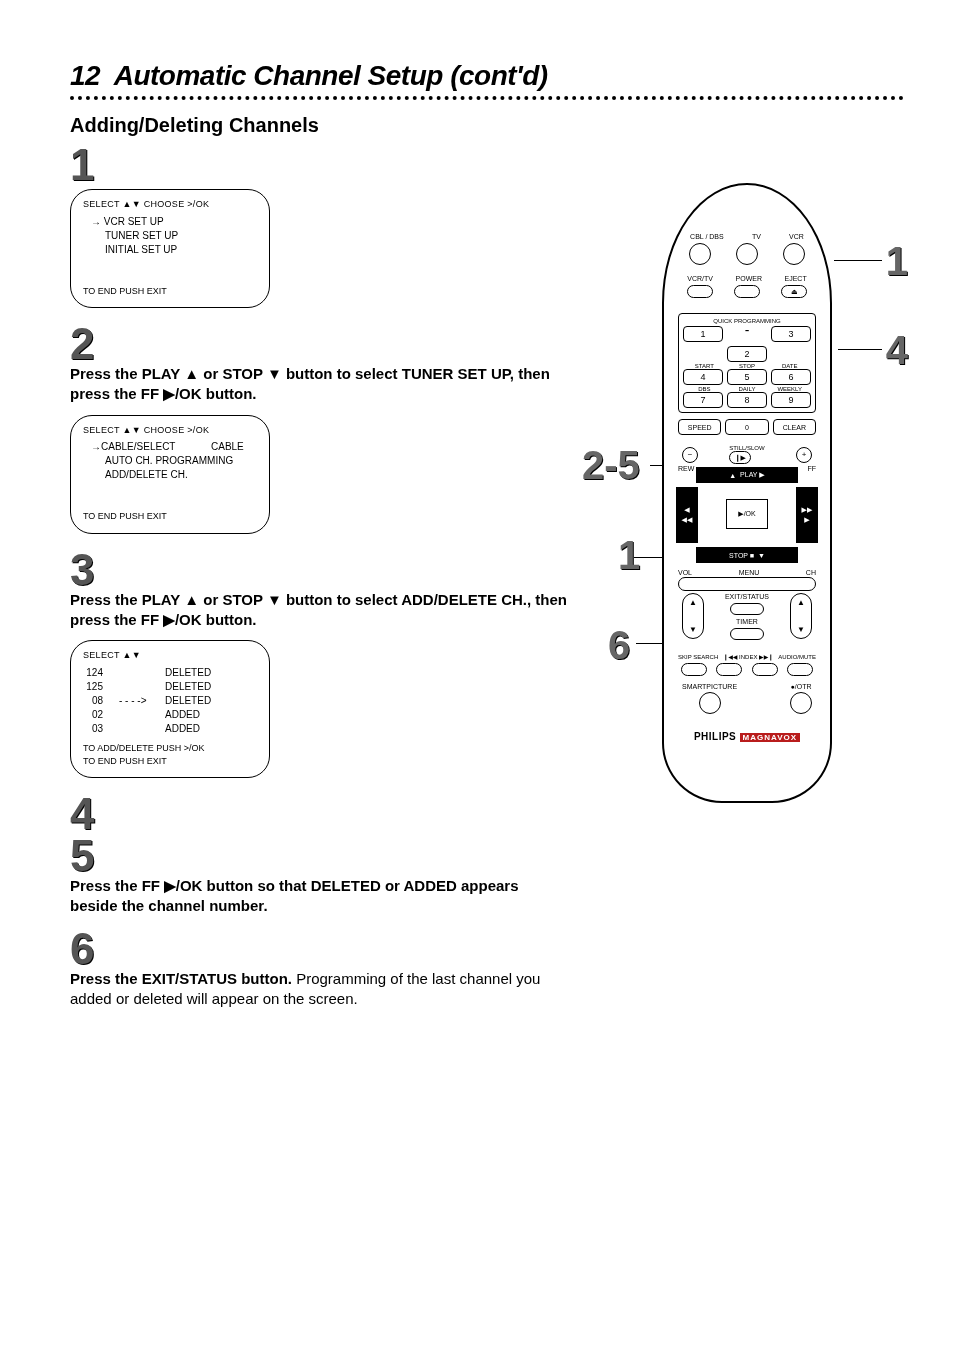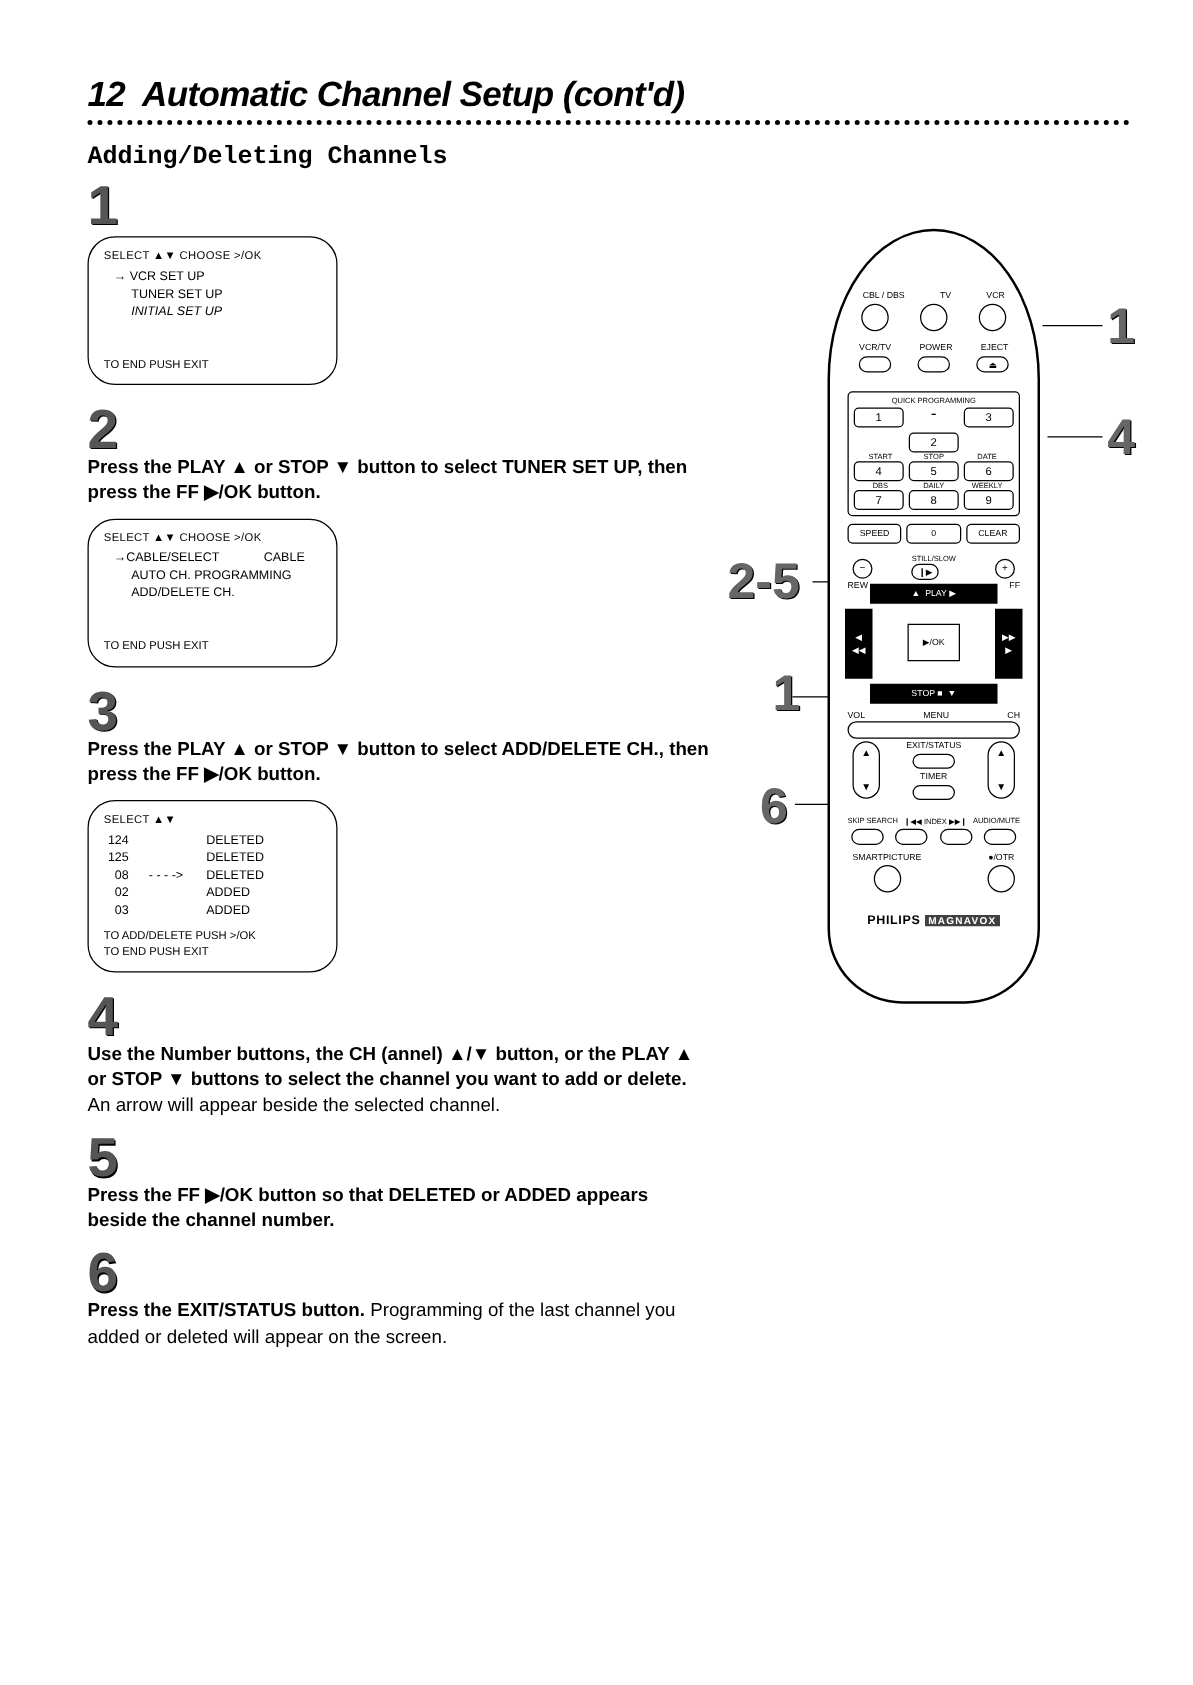--- a/index.html
+++ b/index.html
@@ -19,21 +19,21 @@
     font-size: 28px;
     letter-spacing: -0.5px;
     margin-bottom: 4px;
   }
   .dotted-rule {
     border-top: 4px dotted #000;
     width: 100%;
     margin-bottom: 14px;
   }
   .subtitle {
-    font-family: Liberation Mono, monospace;
+    font-family: Liberation Sans, sans-serif;
     font-weight: bold;
     font-size: 20px;
     margin-bottom: 6px;
   }
   .content-row {
     display: flex;
     gap: 20px;
     align-items: flex-start;
   }
   .steps-col {
@@ -172,42 +172,42 @@
     padding:4px 0; font-size:8px;
   }
   .mid-btns { display:flex; flex-direction:column; align-items:center; gap:3px; font-size:7px;}
   .mid-btns .ob { width:34px; height:12px; border:1px solid #000; border-radius:6px;}
   .skip-row { position:absolute; top:468px; left:14px; right:14px; display:flex; justify-content:space-between; align-items:center; font-size:6px;}
   .bottom-row { position:absolute; top:498px; left:18px; right:18px; display:flex; justify-content:space-between; align-items:center;}
   .brand {
     position:absolute; top:546px; left:0; right:0;
     text-align:center; font-family:Arial,sans-serif; font-weight:bold; font-size:10px; letter-spacing:.5px;
   }
-  .brand .mg { background:#404040; color:#fff; padding:0 3px; font-size:8px; letter-spacing:1px;}
+  .brand .mg { background:#b91c1c; color:#fff; padding:0 3px; font-size:8px; letter-spacing:1px;}
 </style>
 </head>
 <body>
 
 <div class="page-title">
   <span style="font-style:italic;">12</span>&nbsp;
   <span>Automatic Channel Setup (cont'd)</span>
 </div>
 <div class="dotted-rule"></div>
 <div class="subtitle">Adding/Deleting Channels</div>
 
 <div class="content-row">
   <div class="steps-col">
 
     <div class="bignum">1</div>
     <div class="osd">
       <div class="osd-head">SELECT ▲▼          CHOOSE &gt;/OK</div>
       <div class="osd-body">
         <div class="arrow">VCR SET UP</div>
         <div style="padding-left:14px;">TUNER SET UP</div>
-        <div style="padding-left:14px;font-style:italic;">INITIAL SET UP</div>
+        <div style="padding-left:14px;">INITIAL SET UP</div>
         <div style="height:22px;"></div>
       </div>
       <div class="osd-foot">TO END PUSH EXIT</div>
     </div>
 
     <div class="bignum">2</div>
     <div class="step-text"><b>Press the PLAY ▲ or STOP ▼ button to select TUNER SET UP, then press the FF ▶/OK button.</b></div>
     <div class="osd">
       <div class="osd-head">SELECT ▲▼          CHOOSE &gt;/OK</div>
       <div class="osd-body">
@@ -251,21 +251,20 @@
             <span class="cnum">03</span>
             <span class="mid"></span>
             <span class="stat">ADDED</span>
           </div>
       </div>
       <div class="osd-foot">TO ADD/DELETE  PUSH &gt;/OK</div>
       <div class="osd-foot">TO END PUSH EXIT</div>
     </div>
 
     <div class="bignum">4</div>
-    <div class="step-text"><b>Use the Number buttons, the CH (annel) ▲/▼ button, or the PLAY ▲ or STOP ▼ buttons to select the channel you want to add or delete.</b><span> An arrow will appear beside the selected channel.</span></div>
 
     <div class="bignum">5</div>
     <div class="step-text"><b>Press the FF ▶/OK button so that  DELETED or ADDED appears beside the channel number.</b></div>
 
     <div class="bignum">6</div>
     <div class="step-text"><b>Press the EXIT/STATUS button.</b><span> Programming of the last channel you added or deleted will appear on the screen.</span></div>
 
   </div>
 
   <div class="remote-col">

